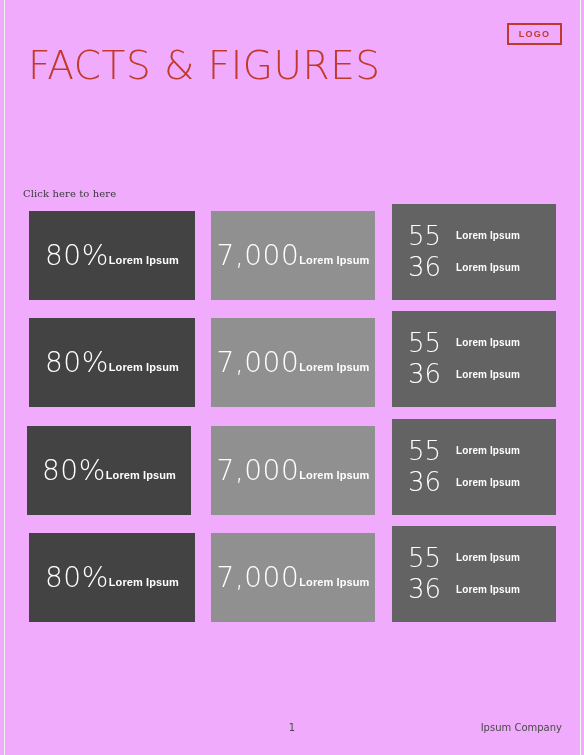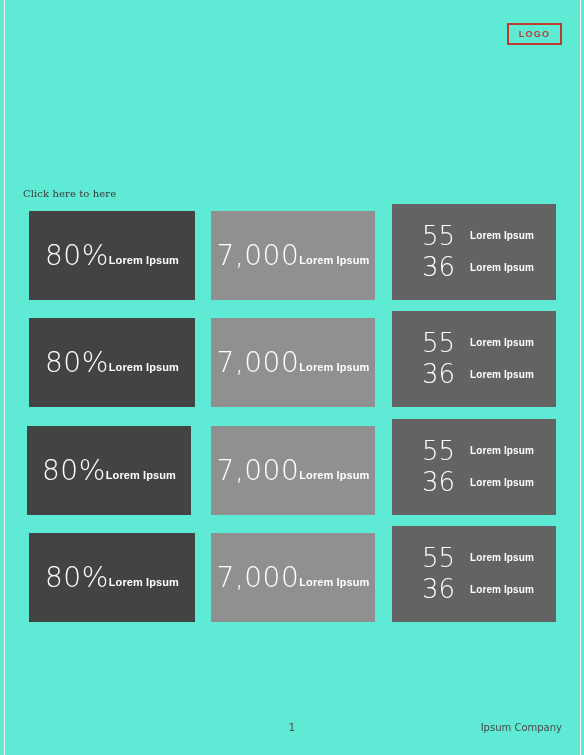--- a/index.html
+++ b/index.html
@@ -15,21 +15,21 @@
     overflow: hidden;
     position: relative;
   }
 
   
   .page {
     position: absolute;
     left: 0; top: 0;
     width: 584px;
     height: 755px;
-    background: #5eead4;
+    background: #f0abfc;
     box-sizing: border-box;
   }
   
   .page-edge-left {
     position: absolute;
     left: 4px; top: 0;
     width: 1px; height: 755px;
     background: #f1f1f1;
   }
   .page-edge-right {
@@ -131,21 +131,21 @@
   }
 
   
   .card-rows {
     width: 100%;
     height: 100%;
     display: flex;
     flex-direction: column;
     align-items: flex-start;
     justify-content: center;
-    padding-left: 30px;
+    padding-left: 16px;
     box-sizing: border-box;
   }
   .stat-row {
     display: flex;
     align-items: center;
     gap: 10px;
     margin: 2px 0;
   }
   .stat-row .num {
     color: #ffffff;
@@ -189,20 +189,21 @@
 
 <div class="page">
 
   <div class="page-edge-left"></div>
   <div class="page-edge-right"></div>
 
   <div class="logo-box">
     <span class="logo-text">LOGO</span>
   </div>
 
+  <div class="page-title">FACTS &amp; FIGURES</div>
 
   <div class="edit-hint">Click here to here</div>
 
   <div class="grid" id="card-grid">
       <div class="card dark" style="left: 29px; top: 211px; width: 166px; height: 89px;">
         <div class="card-center">
           <div class="stat-big">80%</div>
           <div class="stat-label">Lorem Ipsum</div>
         </div>
       </div>

